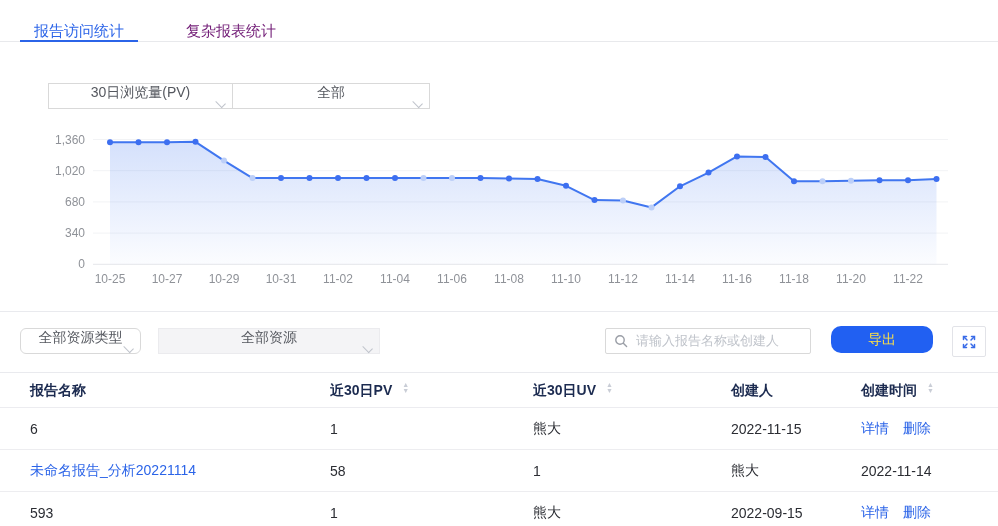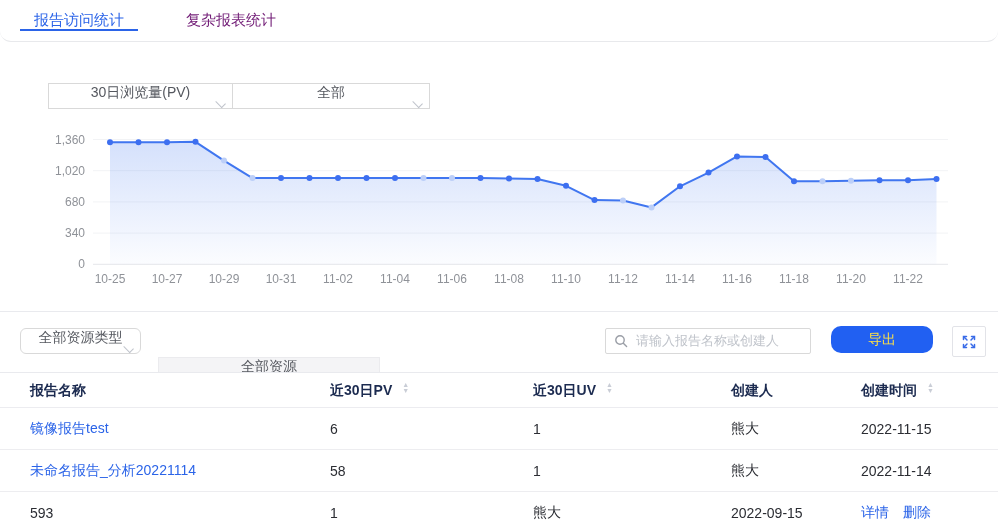--- a/index.html
+++ b/index.html
@@ -1,35 +1,35 @@
 <!DOCTYPE html>
 <html><head>
 <meta charset="utf-8">
 <style>
   html,body{margin:0;padding:0;background:#fff;}
   #page{position:relative;width:998px;height:526px;overflow:hidden;background:#fff;
         font-family:"Liberation Sans","DejaVu Sans",sans-serif;color:#333;}
 
   
   .tabbar{position:absolute;top:0;left:0;right:0;height:41px;border-bottom:1px solid #e8e9ec;
-          display:flex;align-items:center;border-radius:11px;}
+          display:flex;align-items:flex-end;}
   .tab{position:relative;display:flex;align-items:center;padding:0 14px;font-size:15px;
        cursor:pointer;color:#701a75;}
   .tab.active{color:#2b64e8;}
   .tab.active::after{content:"";position:absolute;left:0;right:0;bottom:-1px;height:2px;background:#2b64e8;}
   .tab:first-child{margin-left:20px;}
   .tab:nth-child(2){margin-left:34px;}
 
   
   .select{position:absolute;height:26px;box-sizing:border-box;border:1px solid #d9d9d9;
           background:#fff;display:flex;align-items:center;padding:0 9px;font-size:14px;
           color:#55585f;cursor:pointer;flex-direction:column;}
   .select .chev{margin-left:auto;width:8px;height:8px;border-right:1.5px solid #c0c4cc;
                 border-bottom:1.5px solid #c0c4cc;transform:rotate(45deg) translateY(-3px);}
-  .select.disabled{background:#f4f4f6;border-color:#ebebee;margin-top:29px;}
+  .select.disabled{background:#f4f4f6;border-color:#ebebee;}
 
   .search{position:absolute;left:605px;top:328px;width:206px;height:26px;box-sizing:border-box;
           border:1px solid #d9d9d9;border-radius:2px;background:#fff;display:flex;
           align-items:center;padding:0 8px;gap:8px;}
   .search .ph{font-size:13px;color:#bfc3ca;white-space:nowrap;overflow:hidden;}
 
   .btn-export{position:absolute;left:831px;top:326px;width:102px;height:27px;border:none;
               background:#2160f2;color:#fde047;font-size:14px;border-radius:10px;cursor:pointer;
               font-family:inherit;}
   .fsbox{position:absolute;left:952px;top:326px;width:34px;height:31px;box-sizing:border-box;
@@ -206,23 +206,20 @@
             <span>▼</span>
           </span>
         </div>
         <div class="cell">
           <span>操作</span>
         </div>
       </div>
     <div class="t-body" id="t-body">
         <div class="t-row">
           <div class="cell">
-            <span class="link">镜像报告test</span>
-          </div>
-          <div class="cell">
             <span>6</span>
           </div>
           <div class="cell">
             <span>1</span>
           </div>
           <div class="cell">
             <span>熊大</span>
           </div>
           <div class="cell">
             <span>2022-11-15</span>

